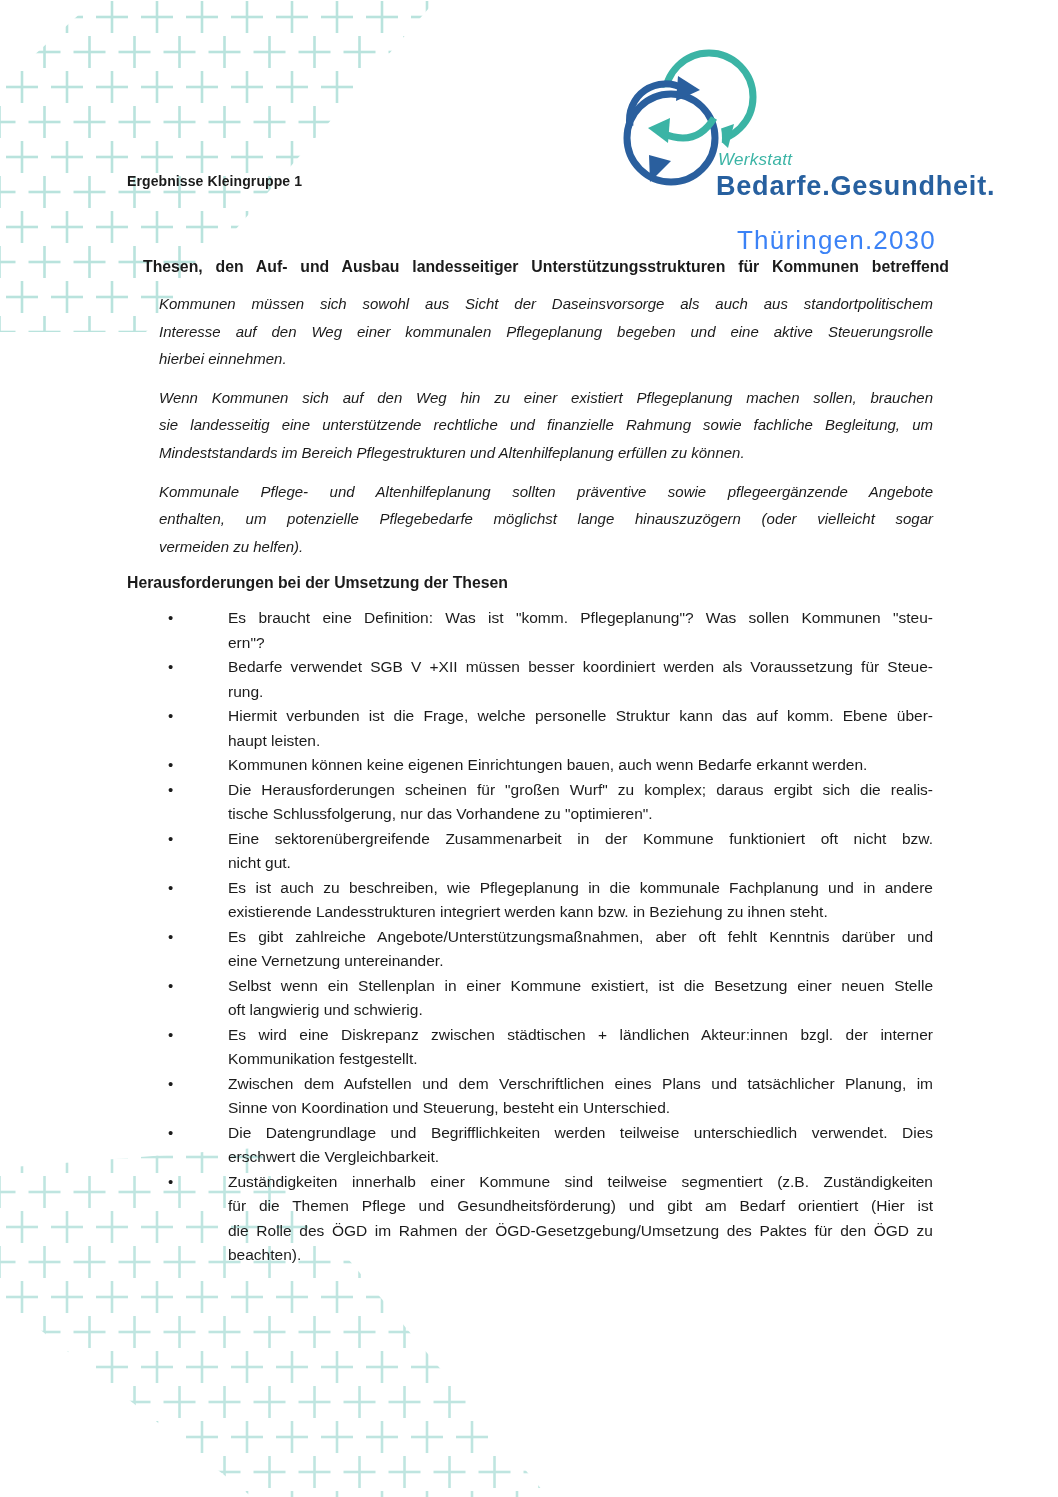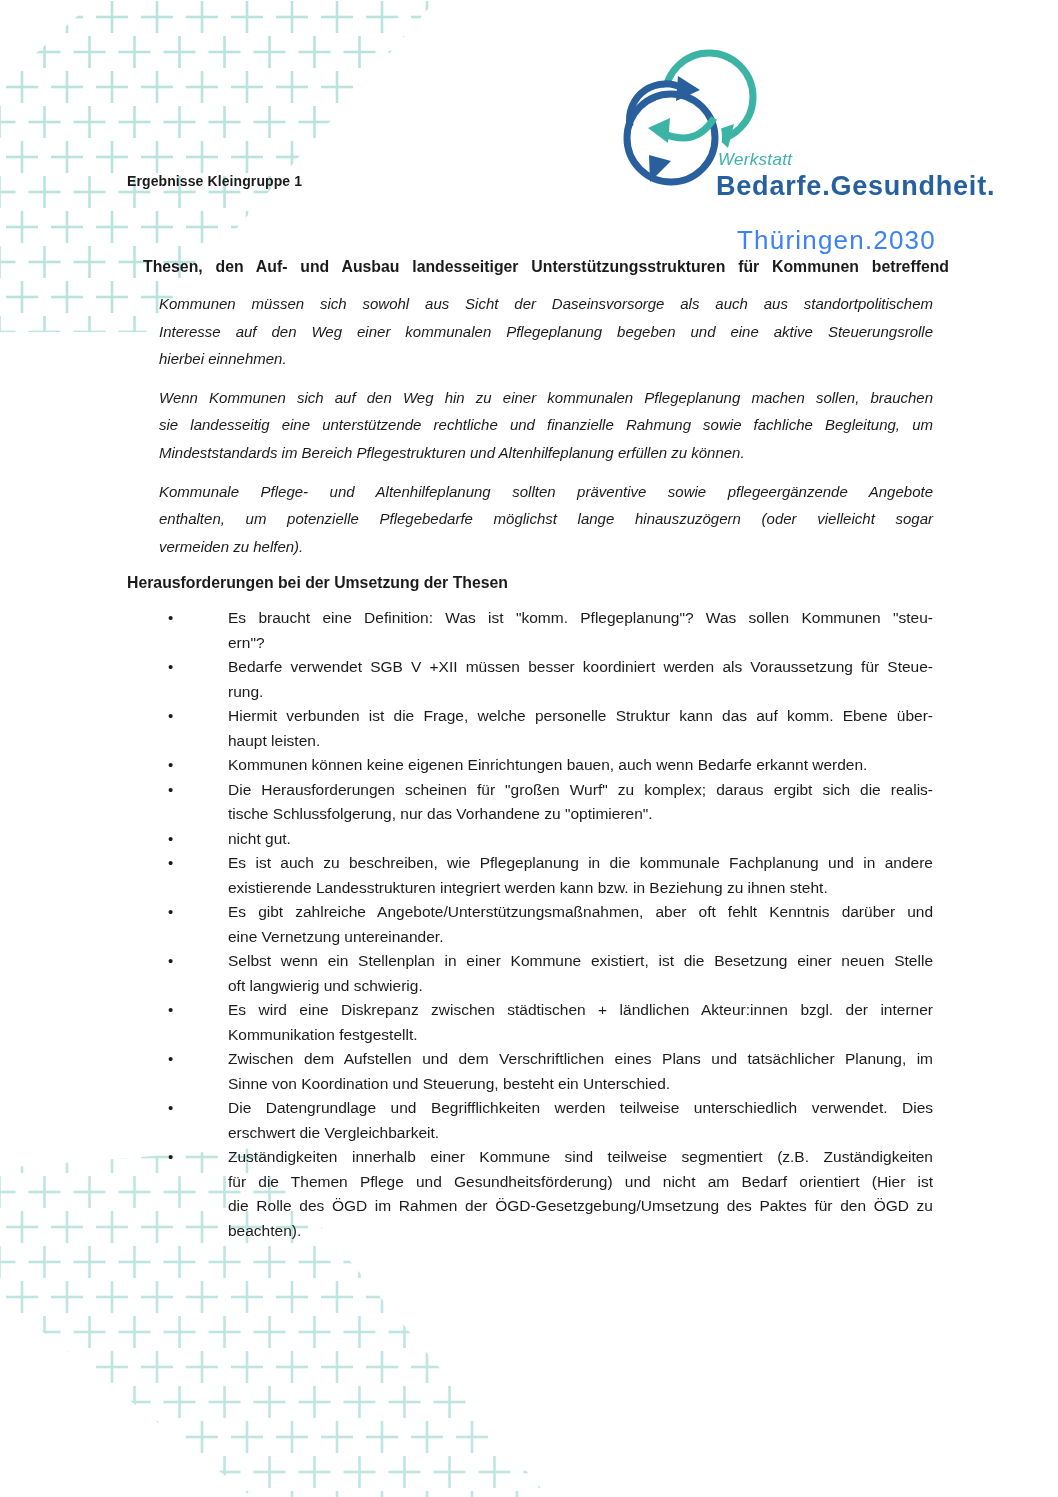--- a/index.html
+++ b/index.html
@@ -128,21 +128,21 @@
 
   <h1 class="h-theses">Thesen, den Auf- und Ausbau landesseitiger Unterstützungsstrukturen für Kommunen betreffend</h1>
 
   <div class="paras" id="paragraphs">
       <div class="para">
         <div class="tline">Kommunen müssen sich sowohl aus Sicht der Daseinsvorsorge als auch aus standortpolitischem</div>
         <div class="tline">Interesse auf den Weg einer kommunalen Pflegeplanung begeben und eine aktive Steuerungsrolle</div>
         <div class="tline last">hierbei einnehmen.</div>
       </div>
       <div class="para">
-        <div class="tline">Wenn Kommunen sich auf den Weg hin zu einer kommunalen Pflegeplanung machen sollen, brauchen</div>
+        <div class="tline">Wenn Kommunen sich auf den Weg hin zu einer existiert Pflegeplanung machen sollen, brauchen</div>
         <div class="tline">sie landesseitig eine unterstützende rechtliche und finanzielle Rahmung sowie fachliche Begleitung, um</div>
         <div class="tline last">Mindeststandards im Bereich Pflegestrukturen und Altenhilfeplanung erfüllen zu können.</div>
       </div>
       <div class="para">
         <div class="tline">Kommunale Pflege- und Altenhilfeplanung sollten präventive sowie pflegeergänzende Angebote</div>
         <div class="tline">enthalten, um potenzielle Pflegebedarfe möglichst lange hinauszuzögern (oder vielleicht sogar</div>
         <div class="tline last">vermeiden zu helfen).</div>
       </div>
     </div>
 
@@ -179,20 +179,21 @@
       <li>
         <span class="marker">•</span>
         <div class="bcontent">
           <div class="tline">Die Herausforderungen scheinen für "großen Wurf" zu komplex; daraus ergibt sich die realis-</div>
           <div class="tline last">tische Schlussfolgerung, nur das Vorhandene zu "optimieren".</div>
         </div>
       </li>
       <li>
         <span class="marker">•</span>
         <div class="bcontent">
+          <div class="tline">Eine sektorenübergreifende Zusammenarbeit in der Kommune funktioniert oft nicht bzw.</div>
           <div class="tline last">nicht gut.</div>
         </div>
       </li>
       <li>
         <span class="marker">•</span>
         <div class="bcontent">
           <div class="tline">Es ist auch zu beschreiben, wie Pflegeplanung in die kommunale Fachplanung und in andere</div>
           <div class="tline last">existierende Landesstrukturen integriert werden kann bzw. in Beziehung zu ihnen steht.</div>
         </div>
       </li>
@@ -228,20 +229,20 @@
         <span class="marker">•</span>
         <div class="bcontent">
           <div class="tline">Die Datengrundlage und Begrifflichkeiten werden teilweise unterschiedlich verwendet. Dies</div>
           <div class="tline last">erschwert die Vergleichbarkeit.</div>
         </div>
       </li>
       <li>
         <span class="marker">•</span>
         <div class="bcontent">
           <div class="tline">Zuständigkeiten innerhalb einer Kommune sind teilweise segmentiert (z.B. Zuständigkeiten</div>
-          <div class="tline">für die Themen Pflege und Gesundheitsförderung) und nicht am Bedarf orientiert (Hier ist</div>
+          <div class="tline">für die Themen Pflege und Gesundheitsförderung) und gibt am Bedarf orientiert (Hier ist</div>
           <div class="tline">die Rolle des ÖGD im Rahmen der ÖGD-Gesetzgebung/Umsetzung des Paktes für den ÖGD zu</div>
           <div class="tline last">beachten).</div>
         </div>
       </li>
     </ul>
 
 </div>
 
 </body></html>

